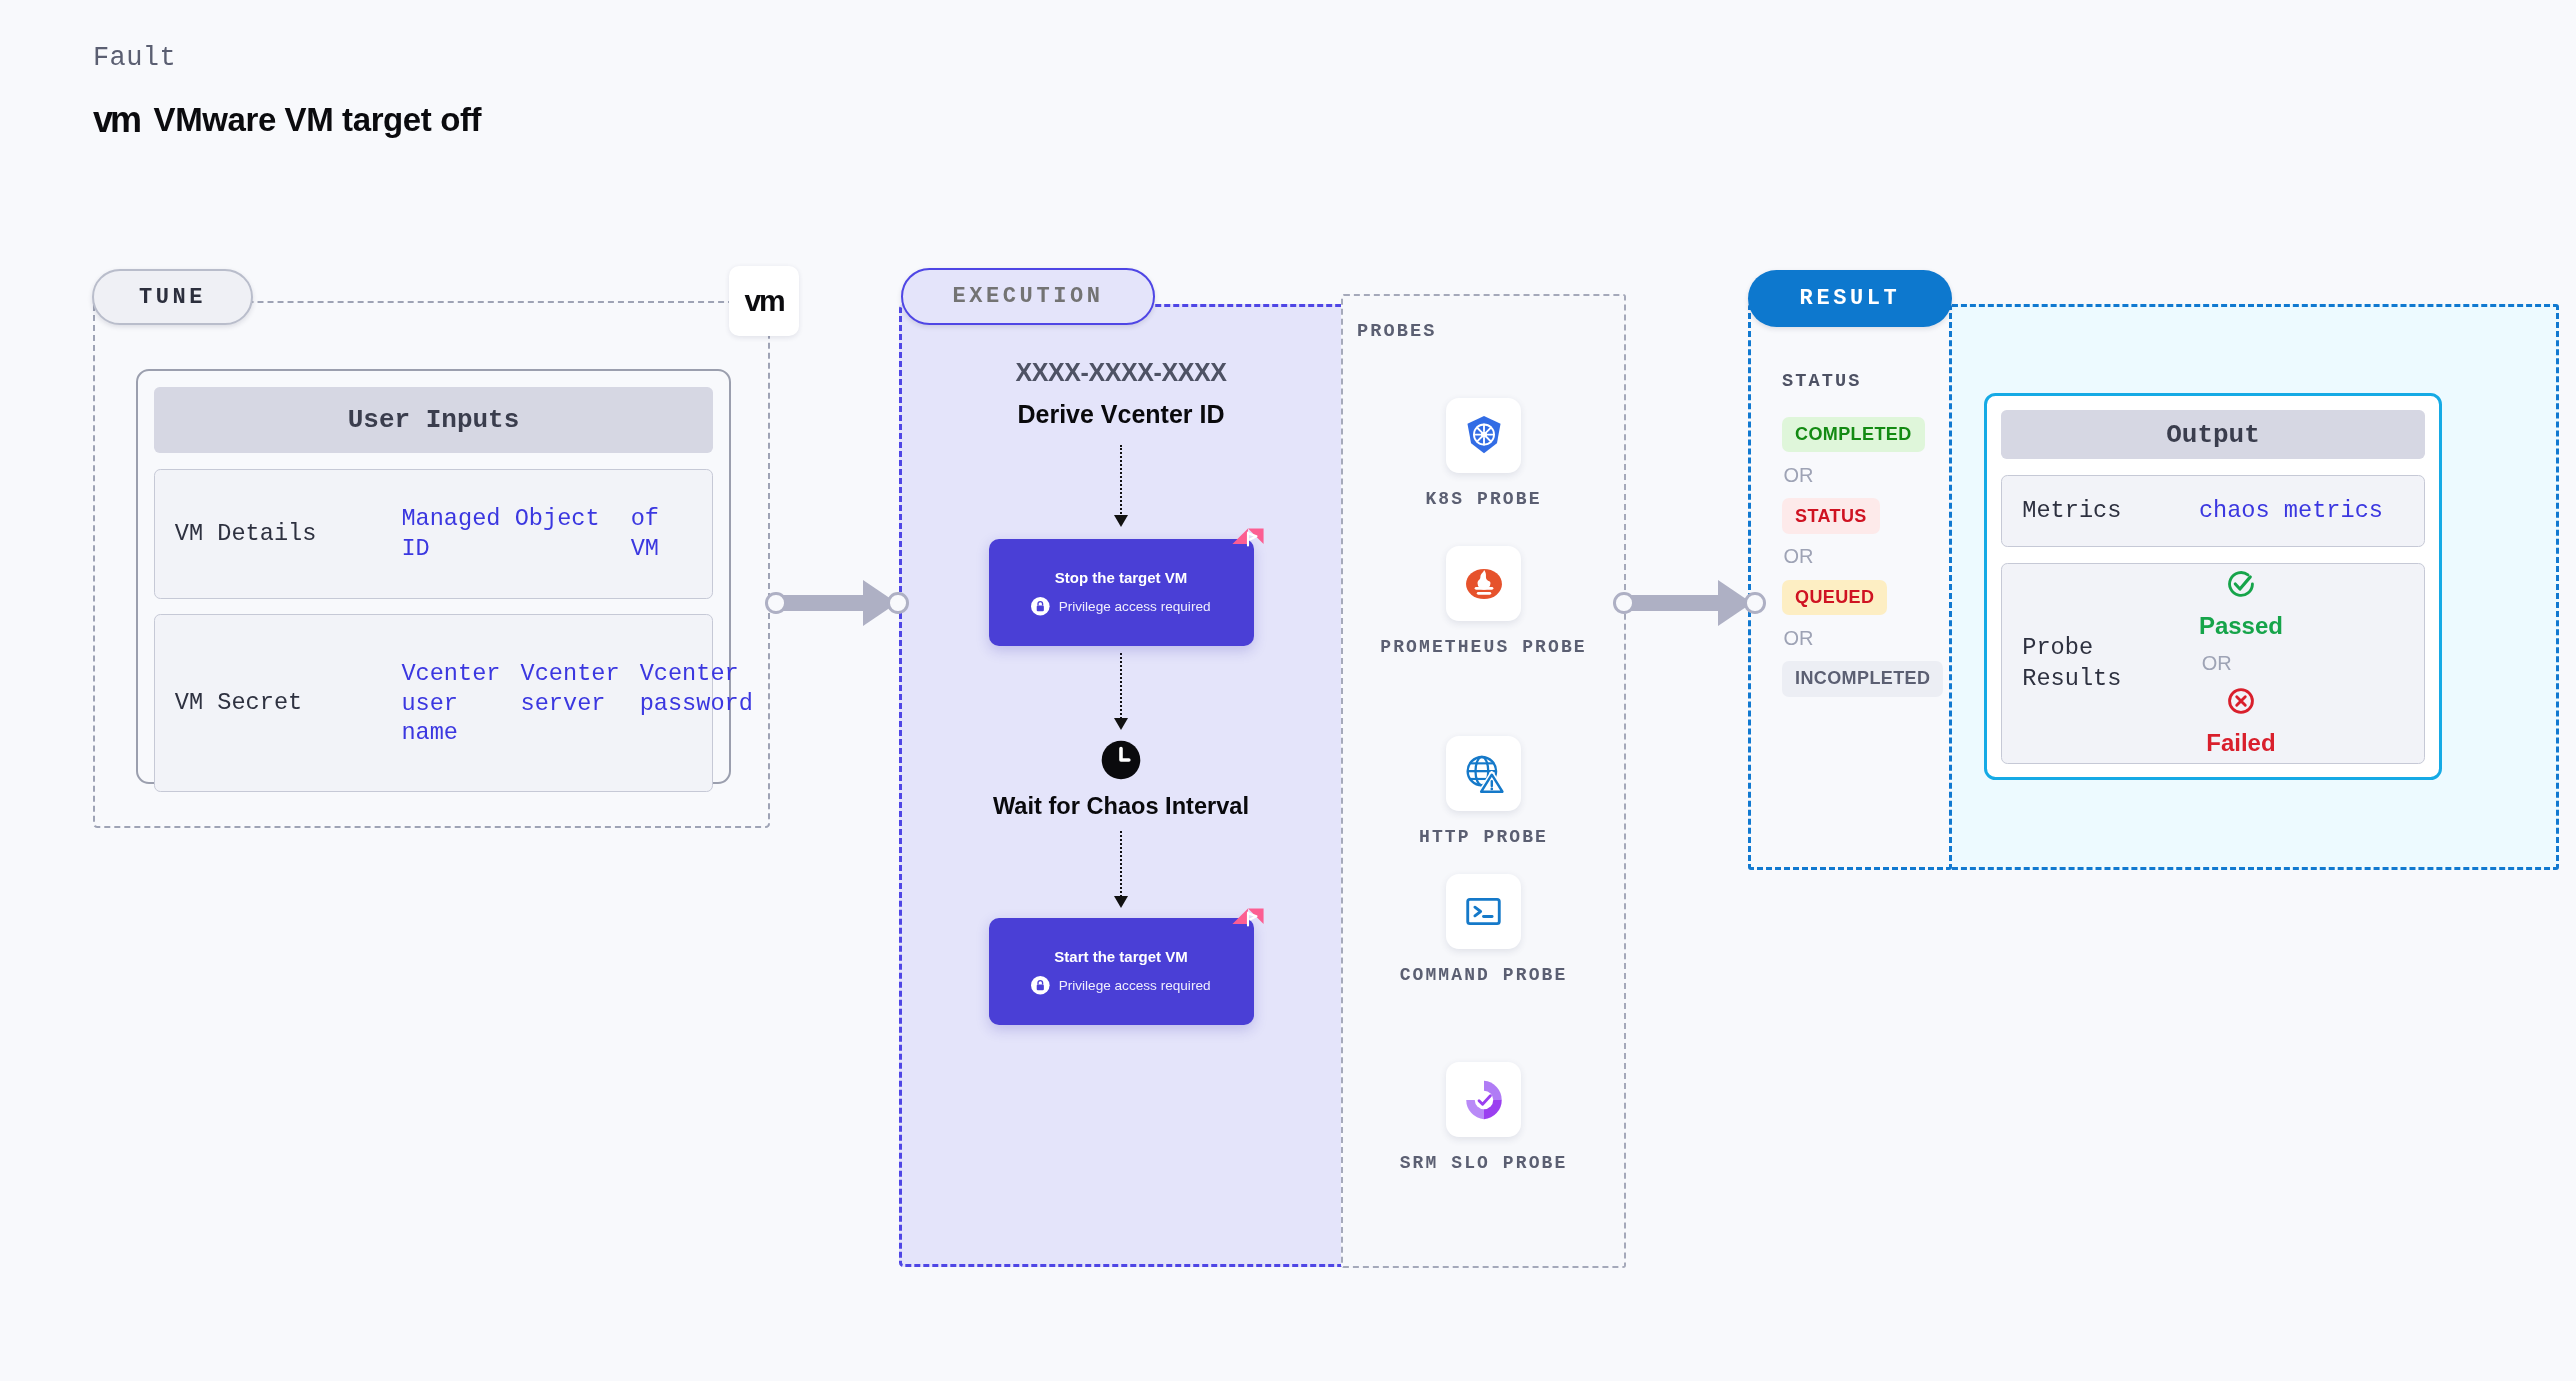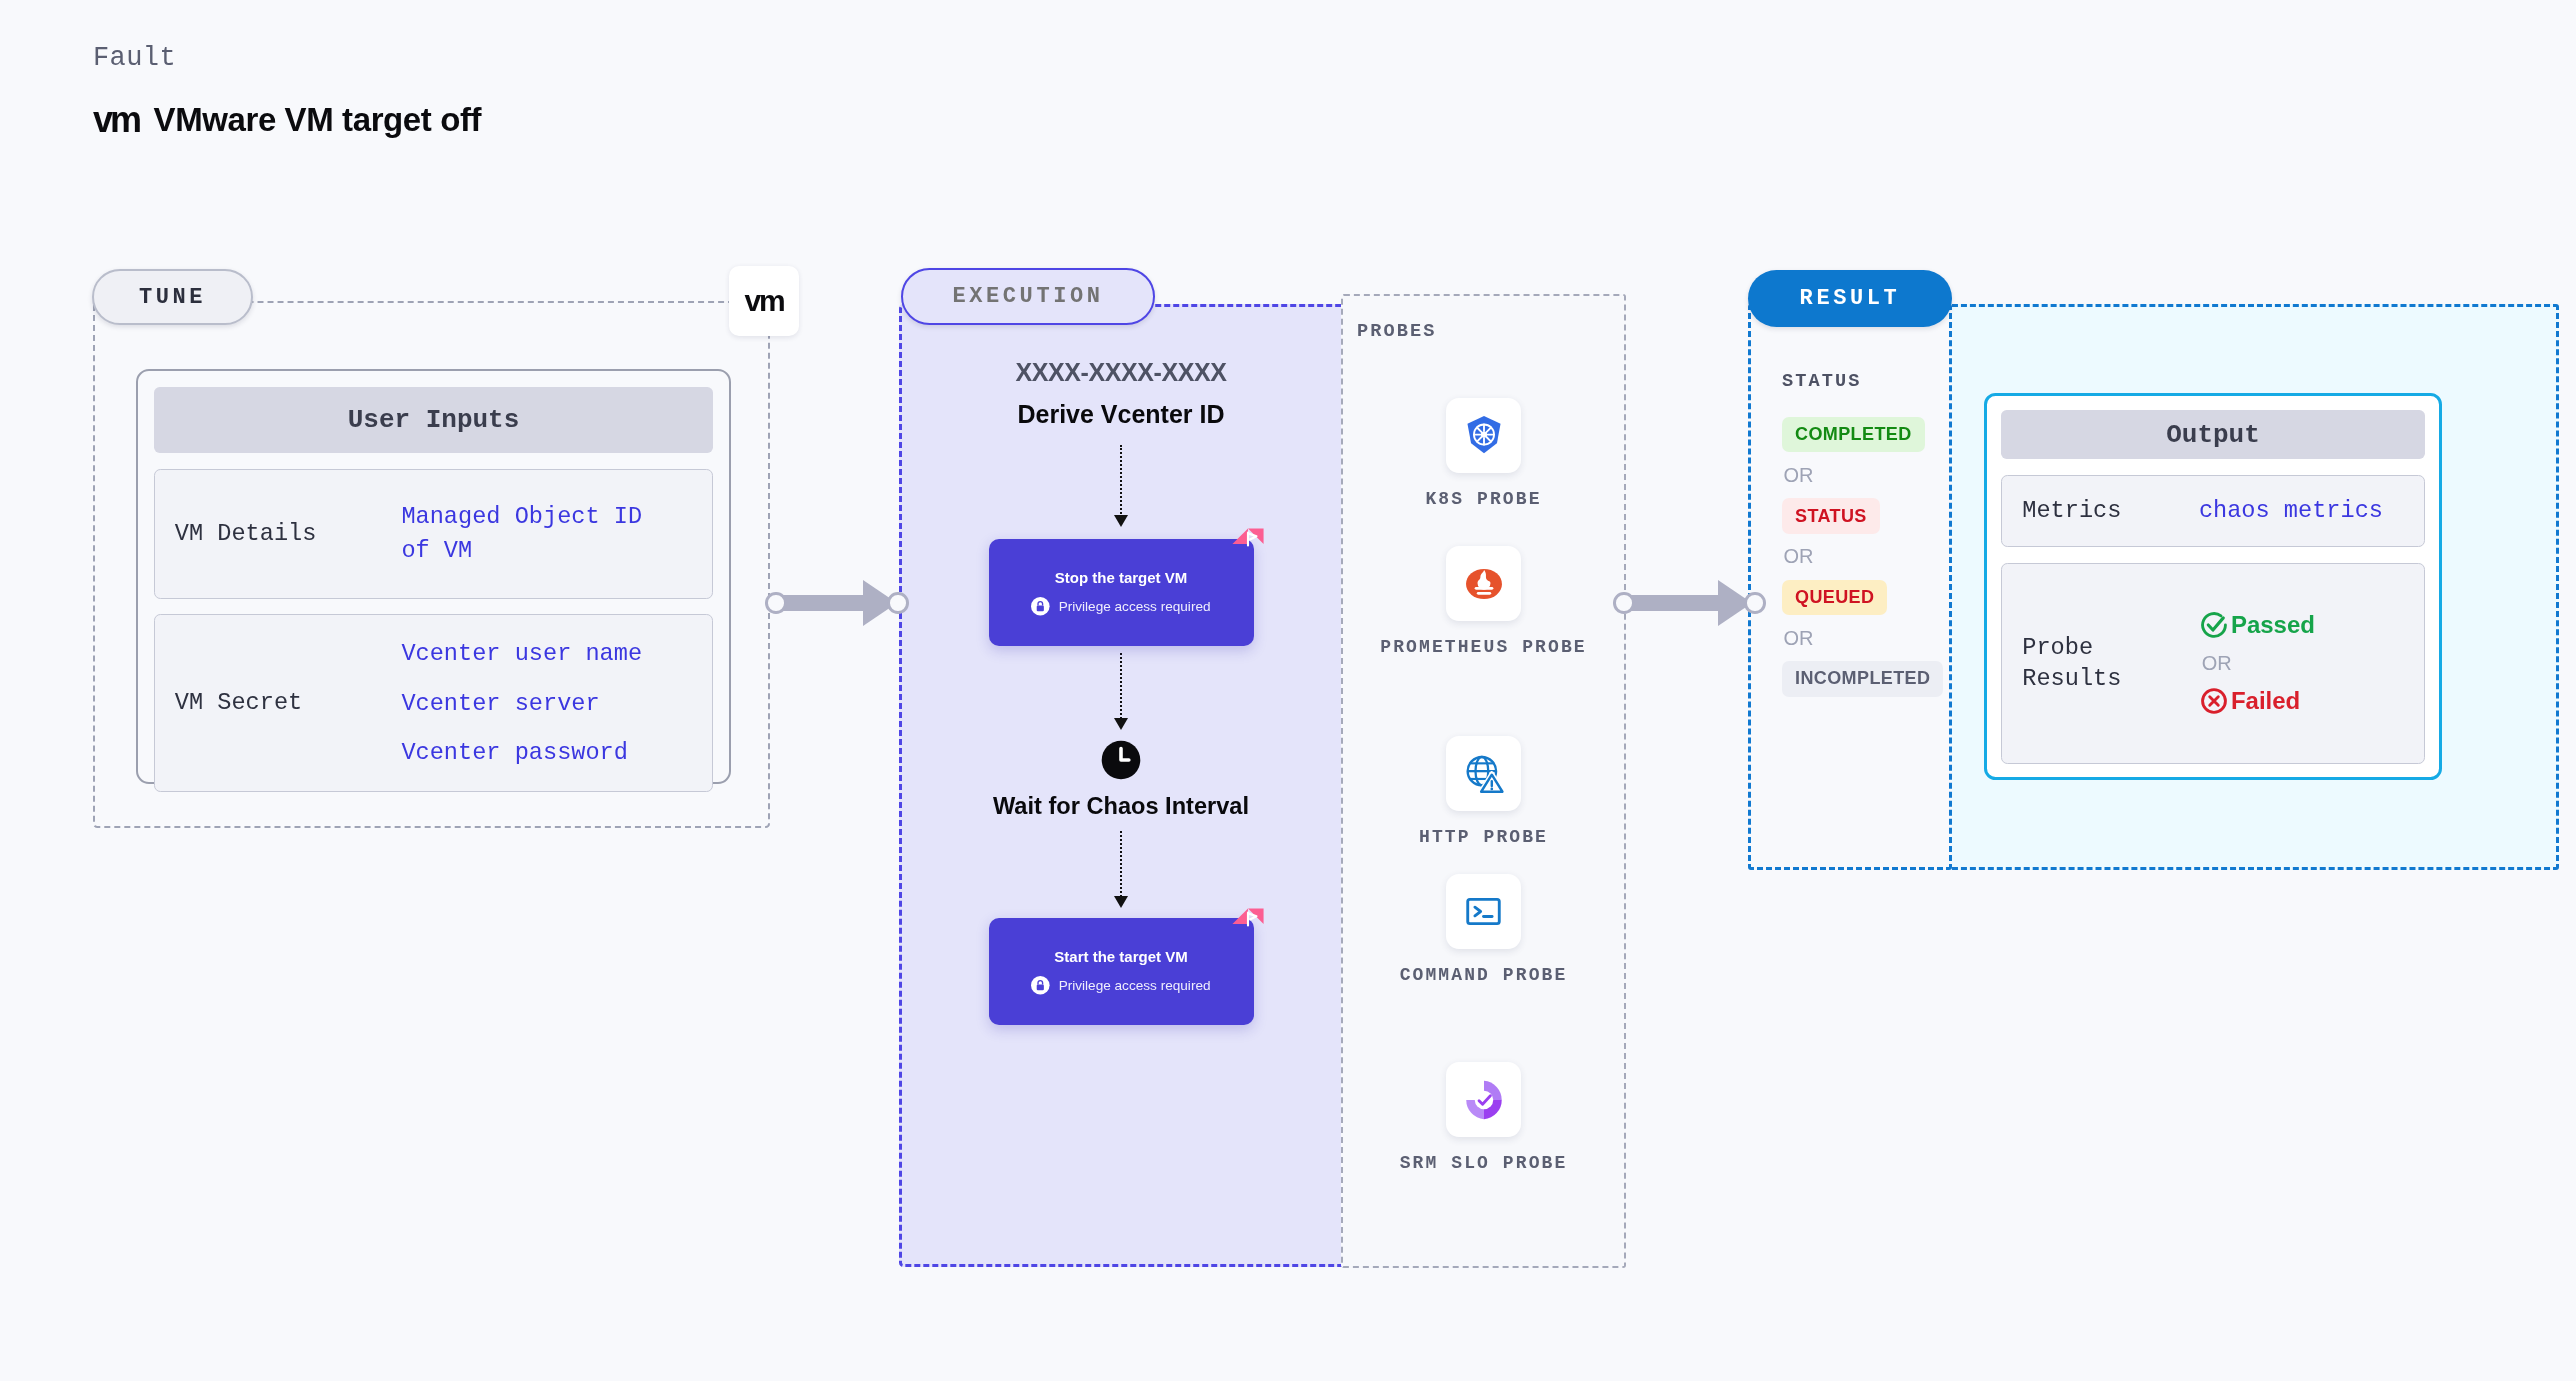--- a/index.html
+++ b/index.html
@@ -57,21 +57,21 @@
     font-family: "Liberation Mono", monospace; font-size: 26px; color: #3a3d4d; font-weight: bold;
   }
   .io-row {
     margin-top: 15.8px; border: 1.4px solid #c6c9d6; border-radius: 6.4px; background: #f2f3f8;
     display: flex; align-items: center; padding: 14.3px 20px; gap: 18.6px;
   }
   .io-key {
     font-family: "Liberation Mono", monospace; font-size: 23.6px; color: #2e3140;
     width: 208px; flex: none; line-height: 1.35;
   }
-  .io-vals { display: flex; flex-direction: column; gap: 20px; }
+  .io-vals { display: flex; flex-direction: row; gap: 20px; }
   .io-val { font-family: "Liberation Mono", monospace; font-size: 23.6px; color: #3b37e0; line-height: 1.25; }
   #row-vm-details { height: 130px; padding-left: 20px; }
   #row-vm-secret { height: 178px; }
 
   
   #exec-panel { left: 899px; top: 304px; width: 727px; height: 963px;
                 border: 3.6px dashed #4f46e5; border-radius: 4.3px; background: #e4e4fa; }
   #exec-tag { left: 901px; top: 268px; width: 254px; height: 57px;
               background: #e4e4fa; border: 2.9px solid #4f46e5; color: #737373; font-size: 22px; }
   #probes-sub {
@@ -137,21 +137,21 @@
   }
   .or-text { font-size: 20px; color: #9ea3b5; margin: 11.5px 0 11.5px 1.4px; }
 
   #output-card {
     position: absolute; left: 1984px; top: 393px; width: 458px; height: 387px;
     border: 3.6px solid #15aae5; border-radius: 11.5px; background: #fff; padding: 14.3px; z-index: 5;
   }
   #output-head { height: 49px; }
   #metrics-row { height: 72px; }
   #probe-results-row { height: 201px; align-items: center; }
-  .result-line { display: flex; align-items: center; gap: 2px; }
+  .result-line { display: flex; align-items: center; gap: 13px; flex-direction: column; }
   .result-word { font-size: 24px; font-weight: bold; }
 
   
   .connector { position: absolute; z-index: 7; }
   .conn-line { position: absolute; height: 15.8px; background: #aeb0c4; top: 15px; }
   .conn-head {
     position: absolute; width: 0; height: 0; top: 0;
     border-top: 23px solid transparent; border-bottom: 23px solid transparent;
     border-left: 34px solid #aeb0c4;
   }

